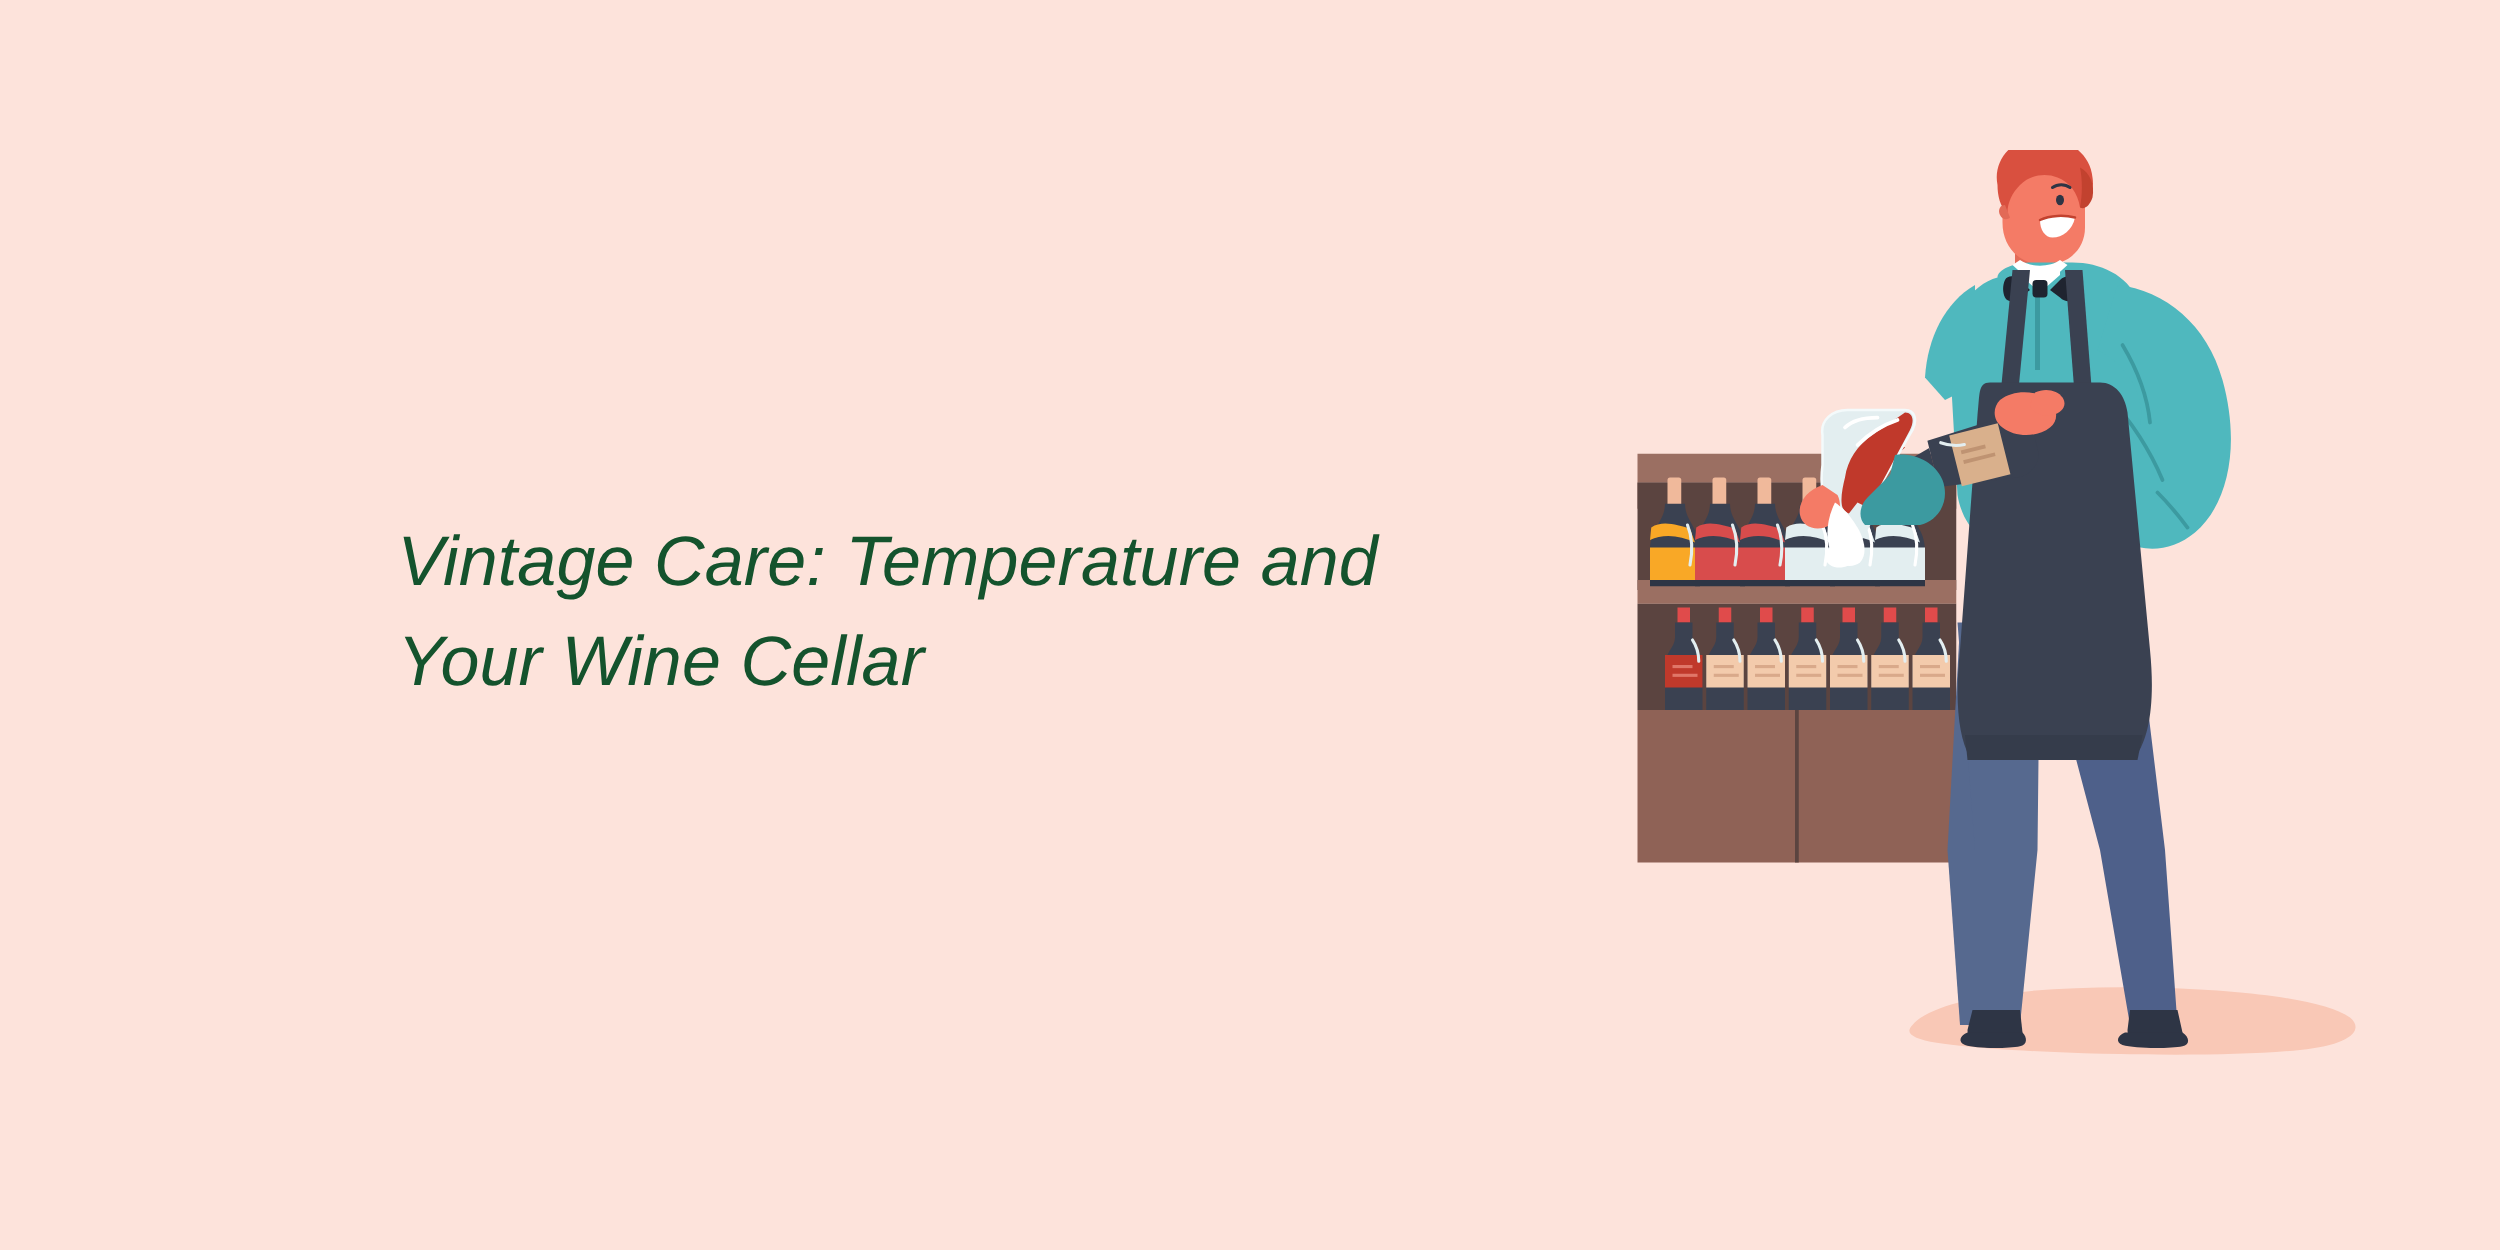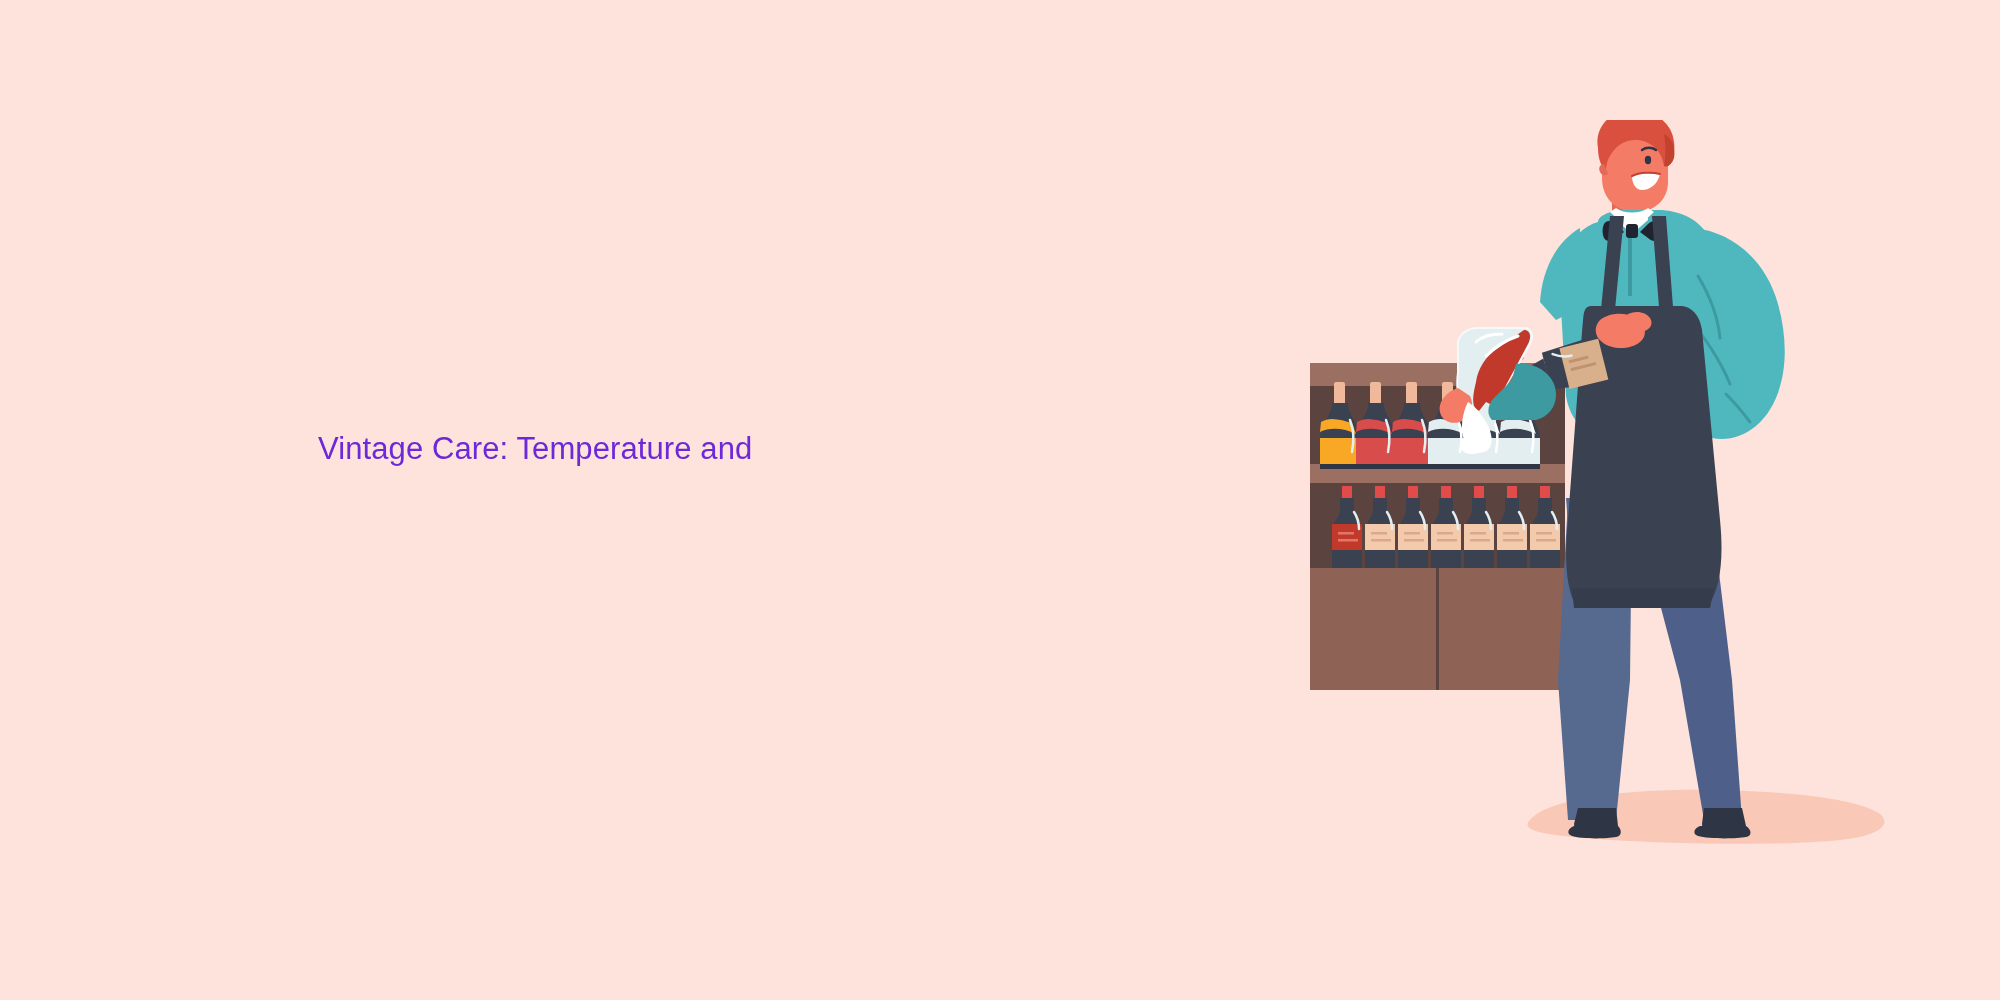--- a/index.html
+++ b/index.html
@@ -21,26 +21,27 @@
   }
   #headline {
     position: absolute;
     left: 318px;
     top: 388px;
     width: 820px;
   }
   #headline .hl-line {
     display: block;
     font-family: "Liberation Sans", sans-serif;
-    font-size: 31px;
+    font-size: 56px;
     line-height: 80px;
     font-weight: 400;
-    color: #6d28d9;
+    color: #14532d;
     letter-spacing: 0.1px;
     white-space: nowrap;
+    font-style: italic;
   }
   #illustration {
     position: absolute;
     left: 1280px;
     top: 120px;
     width: 620px;
     height: 740px;
   }
   #illustration svg {
     display: block;
@@ -48,20 +49,21 @@
     height: 740px;
   }
 </style>
 </head>
 <body style="background: rgb(253, 227, 219);">
 
 <div id="page">
 
   <h1 id="headline">
     <span class="hl-line">Vintage Care: Temperature and</span>
+    <span class="hl-line">Your Wine Cellar</span>
   </h1>
 
   <div id="illustration">
     <svg viewBox="0 0 620 740" xmlns="http://www.w3.org/2000/svg">
 
       <g>
         <path d="M250 700 C270 676 360 668 440 670 C520 672 580 680 600 694 C612 704 600 716 560 720 C500 726 400 724 330 720 C270 716 238 712 250 700 Z" fill="#F9C8B6"></path>
       </g>
 
       <g>

